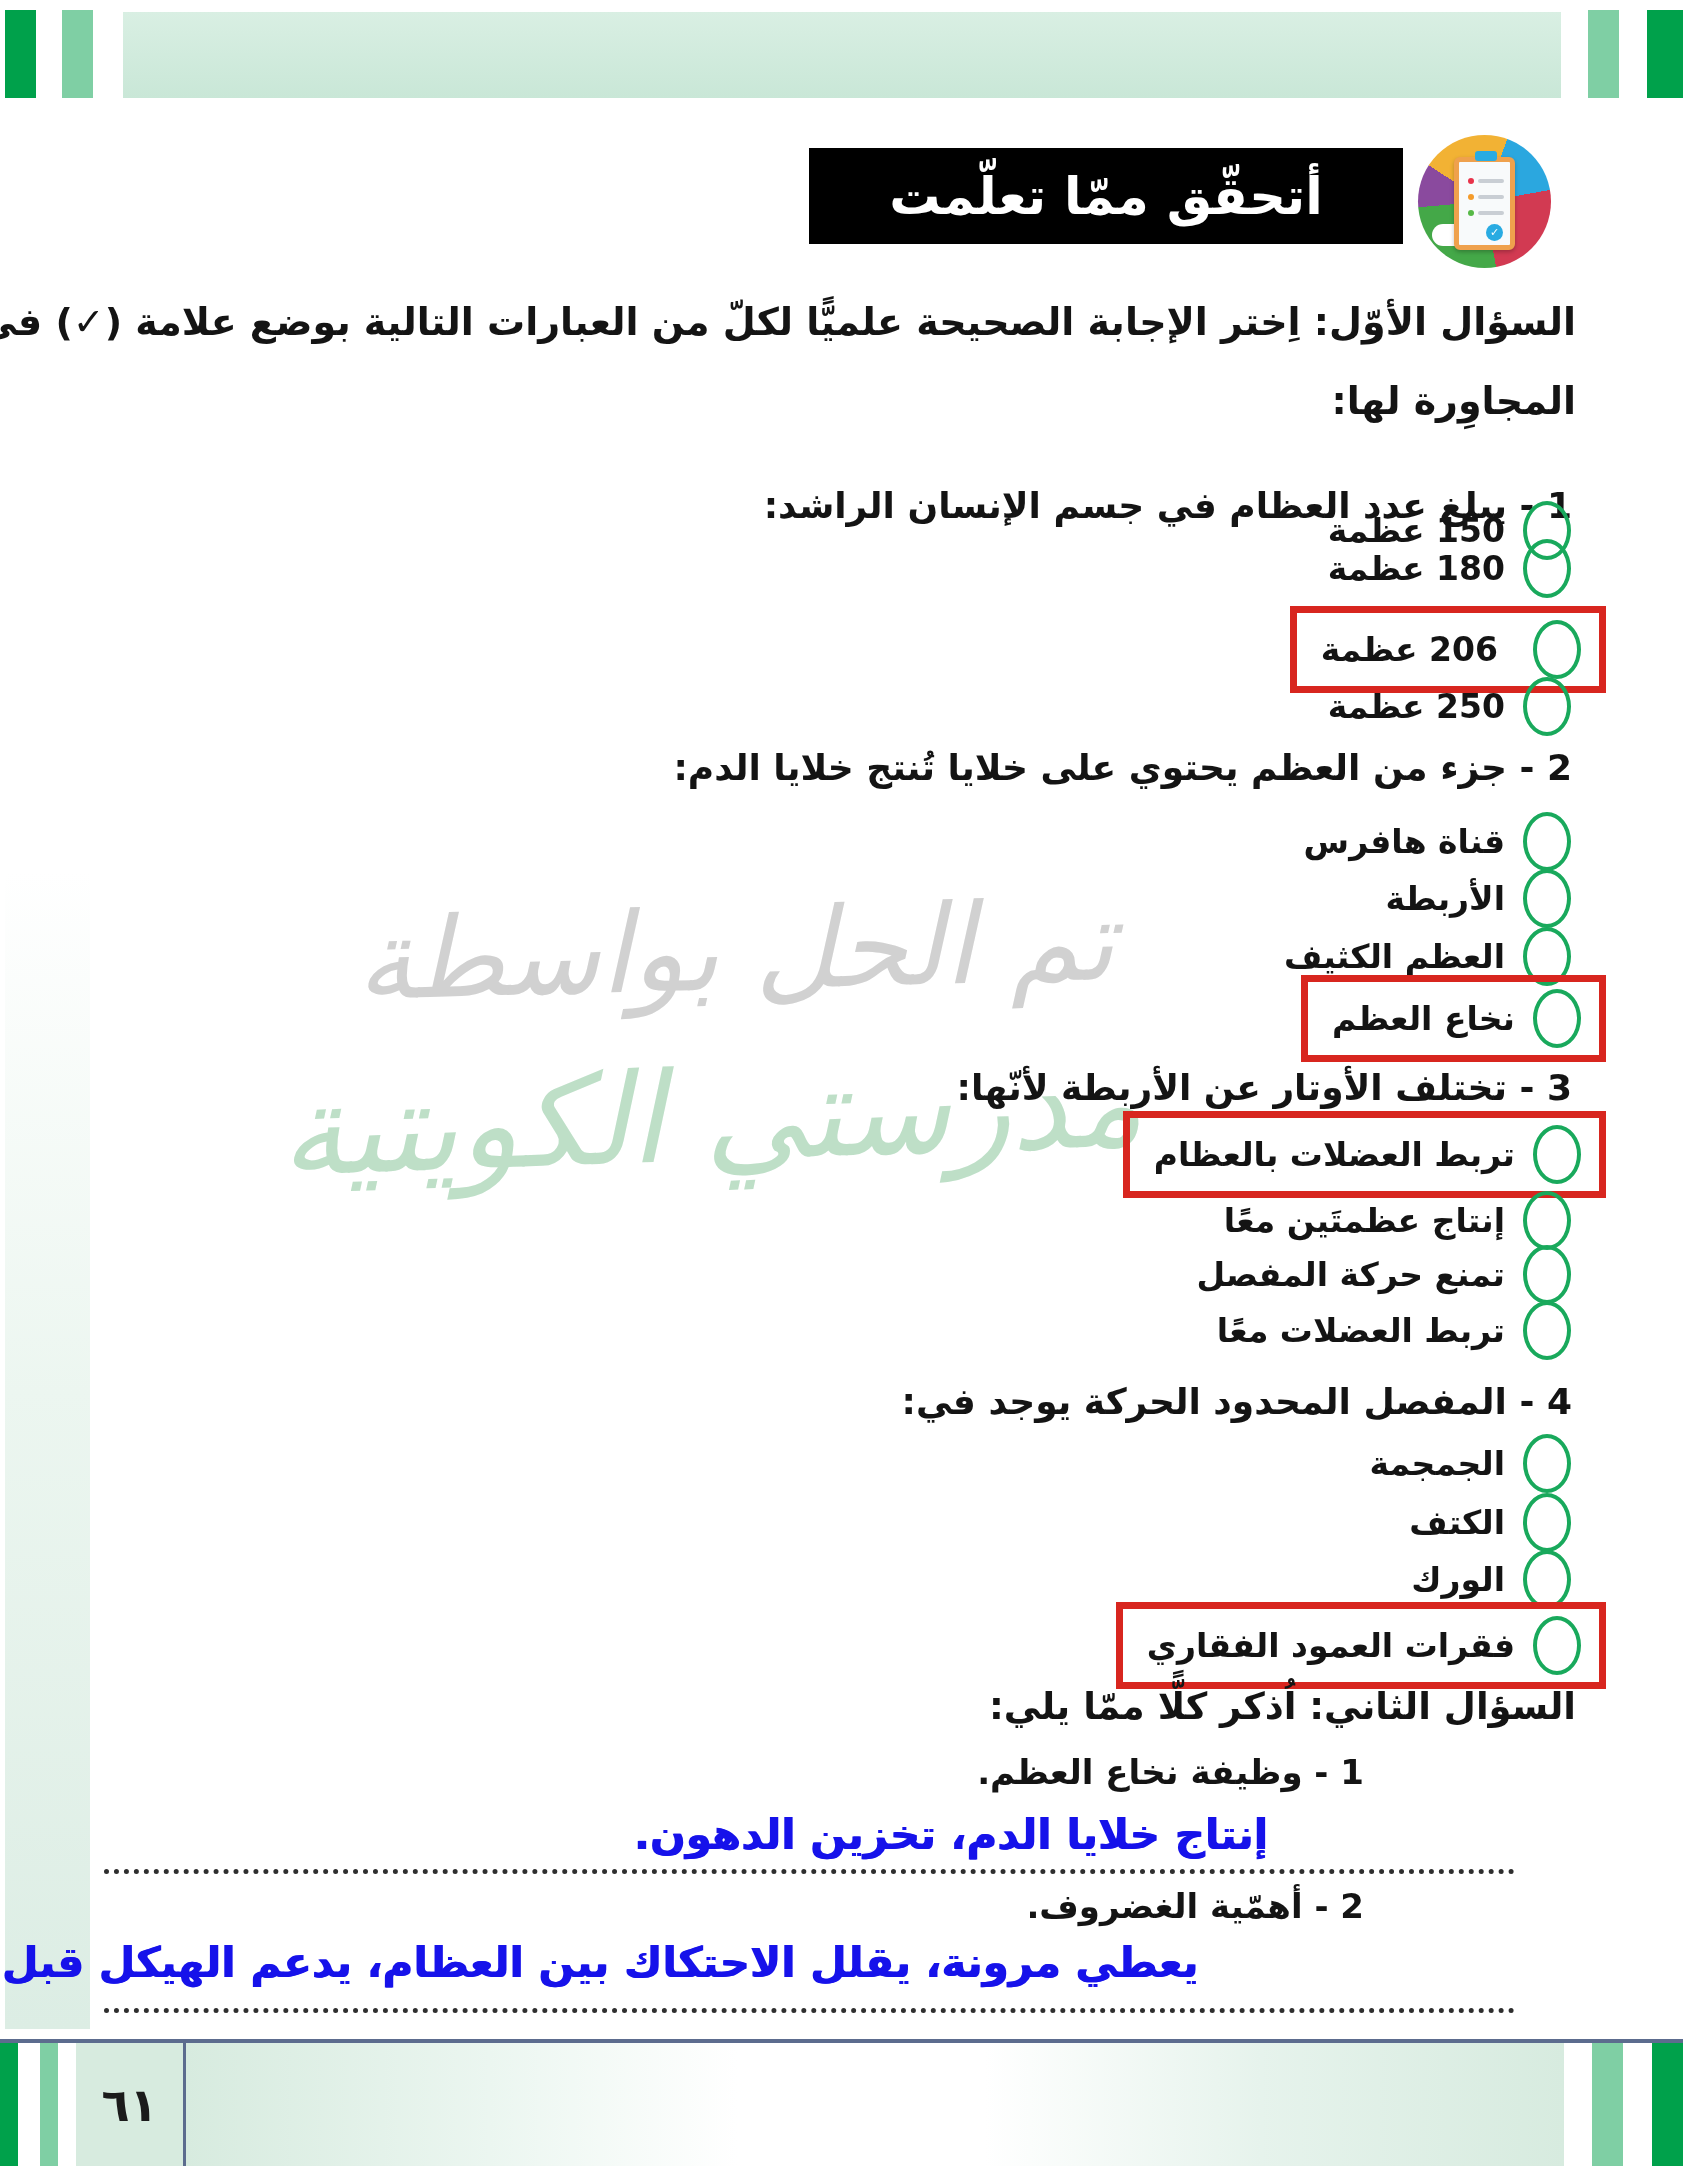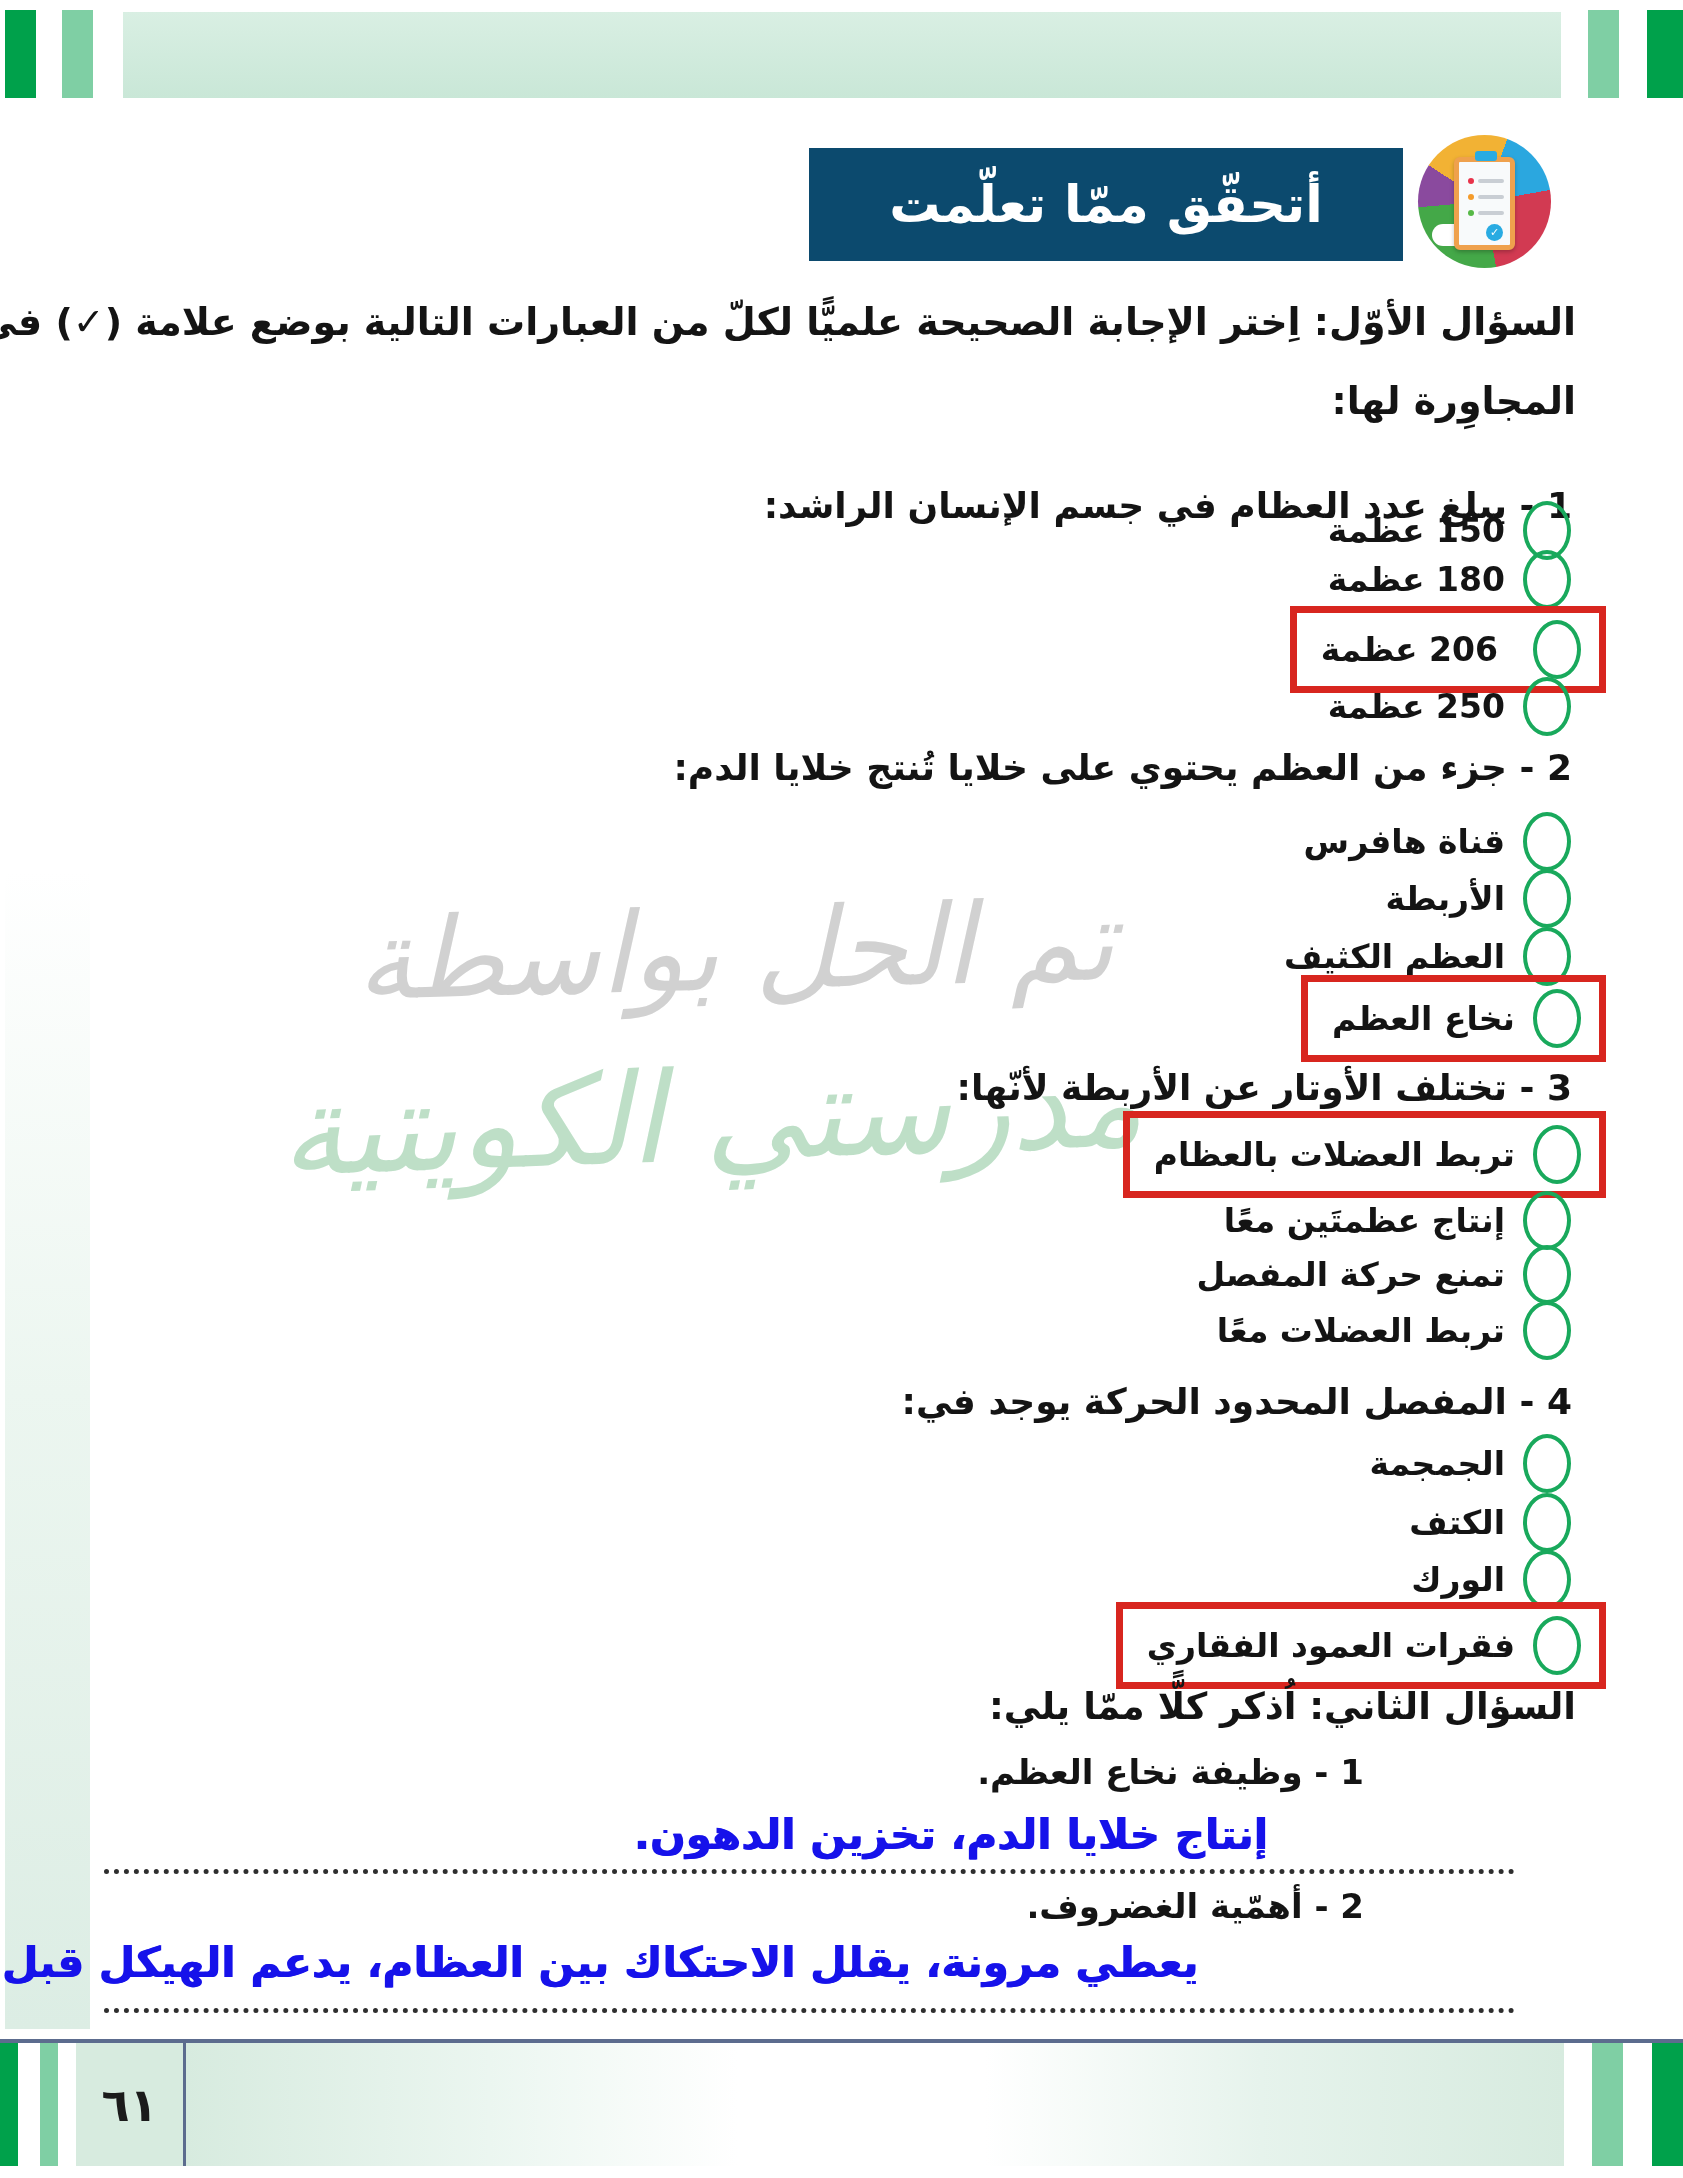--- a/index.html
+++ b/index.html
@@ -6,21 +6,21 @@
   .page{position:relative;width:1683px;height:2178px;background:#ffffff;overflow:hidden;
         font-family:"DejaVu Sans","Liberation Sans",sans-serif;direction:rtl;}
   .abs{position:absolute;}
   
   .deco{position:absolute;}
   .dark-green{background:#00a14b;}
   .med-green{background:#7fcfa4;}
   .band-top{background:linear-gradient(180deg,#d9efe3 0%,#c9e7d7 100%);}
   .left-band{background:linear-gradient(180deg,rgba(236,246,240,0) 0%,#ecf6f0 45%,#dcede4 100%);}
   
-  .banner{left:809px;top:148px;width:594px;height:113px;background:#0c4a6e;
+  .banner{left:809px;top:148px;width:594px;height:96px;background:#000000;
           display:flex;align-items:center;justify-content:center;}
   .banner span{color:#fff;font-size:51px;font-weight:700;letter-spacing:1px;}
   
   .icon-wrap{left:1418px;top:135px;width:133px;height:133px;}
   .icon-ring{position:absolute;inset:0;border-radius:50%;
      background:conic-gradient(from 20deg,#2ba7df 0 60deg,#d23a52 60deg 150deg,#44a848 150deg 245deg,#8a4a9e 245deg 283deg,#f2b234 283deg 360deg);}
   .icon-cloud{position:absolute;left:14px;bottom:22px;width:40px;height:22px;background:#fff;border-radius:12px;}
   .clipboard{position:absolute;left:36px;top:22px;width:51px;height:83px;background:#f8fafb;
              border:5px solid #efa14d;border-radius:6px;box-shadow:0 2px 4px rgba(0,0,0,.25);}
   .clip{position:absolute;left:16px;top:-11px;width:22px;height:10px;background:#29abe2;border-radius:3px;}
@@ -93,21 +93,21 @@
   <div class="abs wm2">مدرستي الكويتية</div>
 
   <div class="h-line z1" style="top:300px;">السؤال الأوّل: اِختر الإجابة الصحيحة علميًّا لكلّ من العبارات التالية بوضع علامة (✓) في الدائرة</div>
   <div class="h-line z1" style="top:379px;">المجاوِرة لها:</div>
 
   <div class="q-head z1" style="top:455px;margin-top:30px;">1 - يبلغ عدد العظام في جسم الإنسان الراشد:</div>
   <div class="opt plain z1" style="top:501px;">
     <span class="circle"></span>
     <span class="opt-txt">150 عظمة</span>
   </div>
-  <div class="opt plain z1" style="top:550px;">
+  <div class="opt plain z1" style="top:539px;">
     <span class="circle"></span>
     <span class="opt-txt">180 عظمة</span>
   </div>
   <div class="opt boxed z1" style="top:606px;gap:35px;">
     <span class="circle"></span>
     <span class="opt-txt">206 عظمة</span>
   </div>
   <div class="opt plain z1" style="top:677px;margin-left:12px;">
     <span class="circle"></span>
     <span class="opt-txt">250 عظمة</span>

